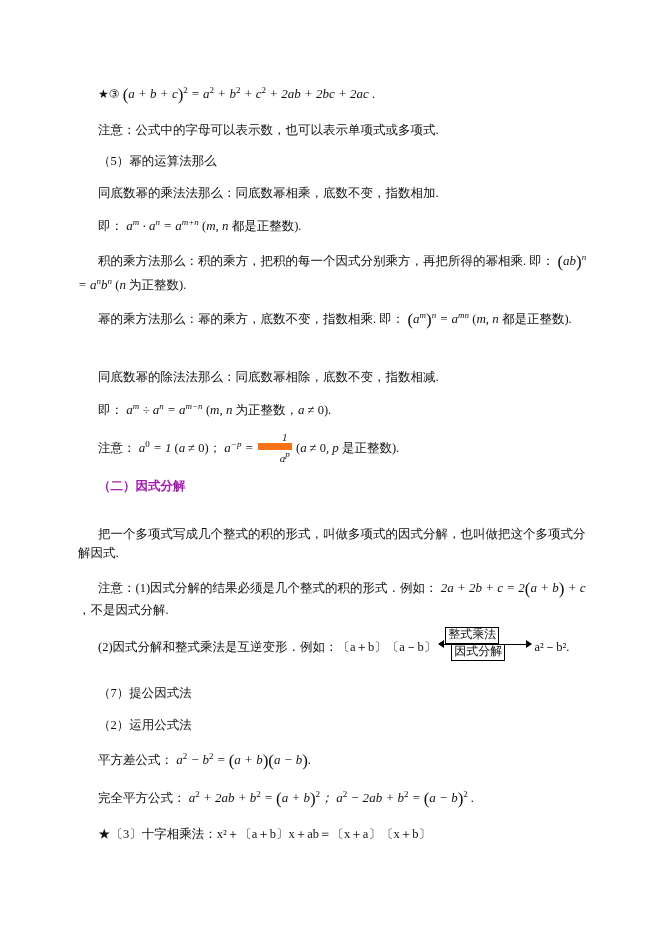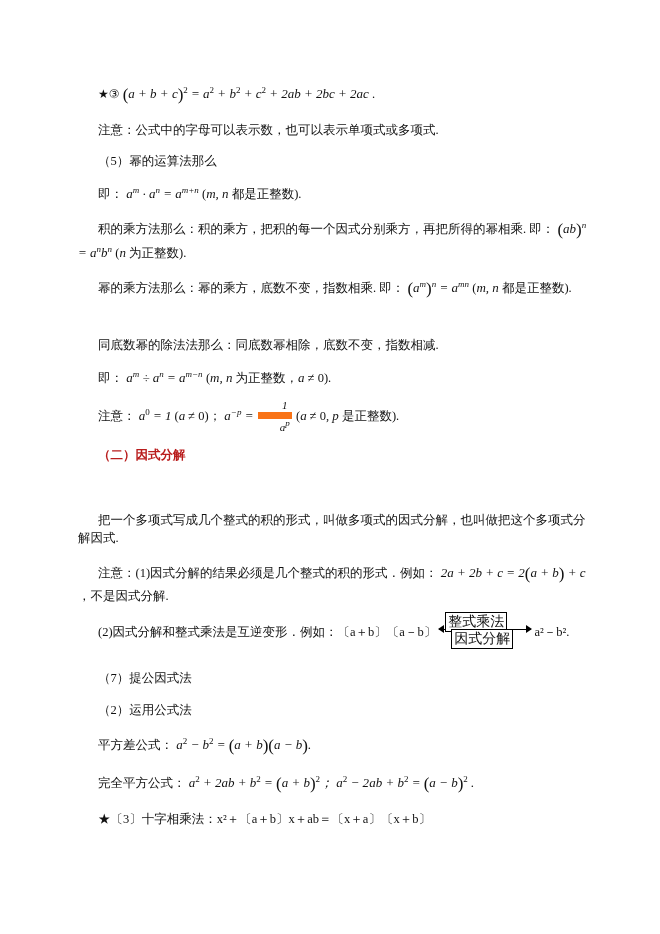--- a/index.html
+++ b/index.html
@@ -53,25 +53,25 @@
   }
   sup.supn {
     font-size: 9px;
     vertical-align: super;
     font-style: normal;
   }
   .star {
     font-size: 12px;
   }
   .section-head {
-    color: #b91c1c;
+    color: #a21caf;
     font-weight: bold;
     font-size: 12.5px;
     text-indent: 20px;
-    margin: 0 0 25px 0;
+    margin: 0 0 8px 0;
   }
   .gap-big { height: 22px; }
   .gap-small { height: 8px; }
   .frac {
     display: inline-block;
     vertical-align: middle;
     text-align: center;
     font-style: italic;
     font-size: 11px;
     line-height: 1.05;
@@ -82,24 +82,24 @@
   .frac .num { display: block; padding: 0 2px; }
   .frac .den { display: block; border-top: 7px solid #f97316; padding: 0 2px; }
   .paren-big {
     font-size: 17px;
     font-style: normal;
     vertical-align: -2px;
   }
   .boxlabel {
     display: inline-block;
     border: 1px solid #000;
-    font-size: 14px;
+    font-size: 12px;
     padding: 0px 2px;
     line-height: 1.25;
-    font-family: Liberation Serif, serif;
+    font-family: Liberation Mono, monospace;
     background: #fff;
   }
   .arrow-group {
     display: inline-block;
     position: relative;
     width: 92px;
     height: 30px;
     vertical-align: middle;
     text-indent: 0;
   }
@@ -150,20 +150,21 @@
         = <i>a</i><sup class="supn">2</sup> + <i>b</i><sup class="supn">2</sup> + <i>c</i><sup class="supn">2</sup>
         + 2<i>ab</i> + 2<i>bc</i> + 2<i>ac</i>
       </span>
       <span>.</span>
     </p>
 
     <p class="line indent">注意：公式中的字母可以表示数，也可以表示单项式或多项式.</p>
 
     <p class="line indent">（5）幂的运算法那么</p>
 
+    <p class="line indent">同底数幂的乘法法那么：同底数幂相乘，底数不变，指数相加.</p>
 
     <p class="line indent">
       <span>即：</span>
       <span class="mathi">
         <i>a</i><sup class="sup">m</sup> · <i>a</i><sup class="sup">n</sup> = <i>a</i><sup class="sup">m+n</sup>
       </span>
       <span class="mathup">(<span class="mathi"><i>m</i>, <i>n</i></span> 都是正整数).</span>
     </p>
 
     <p class="line indent">

